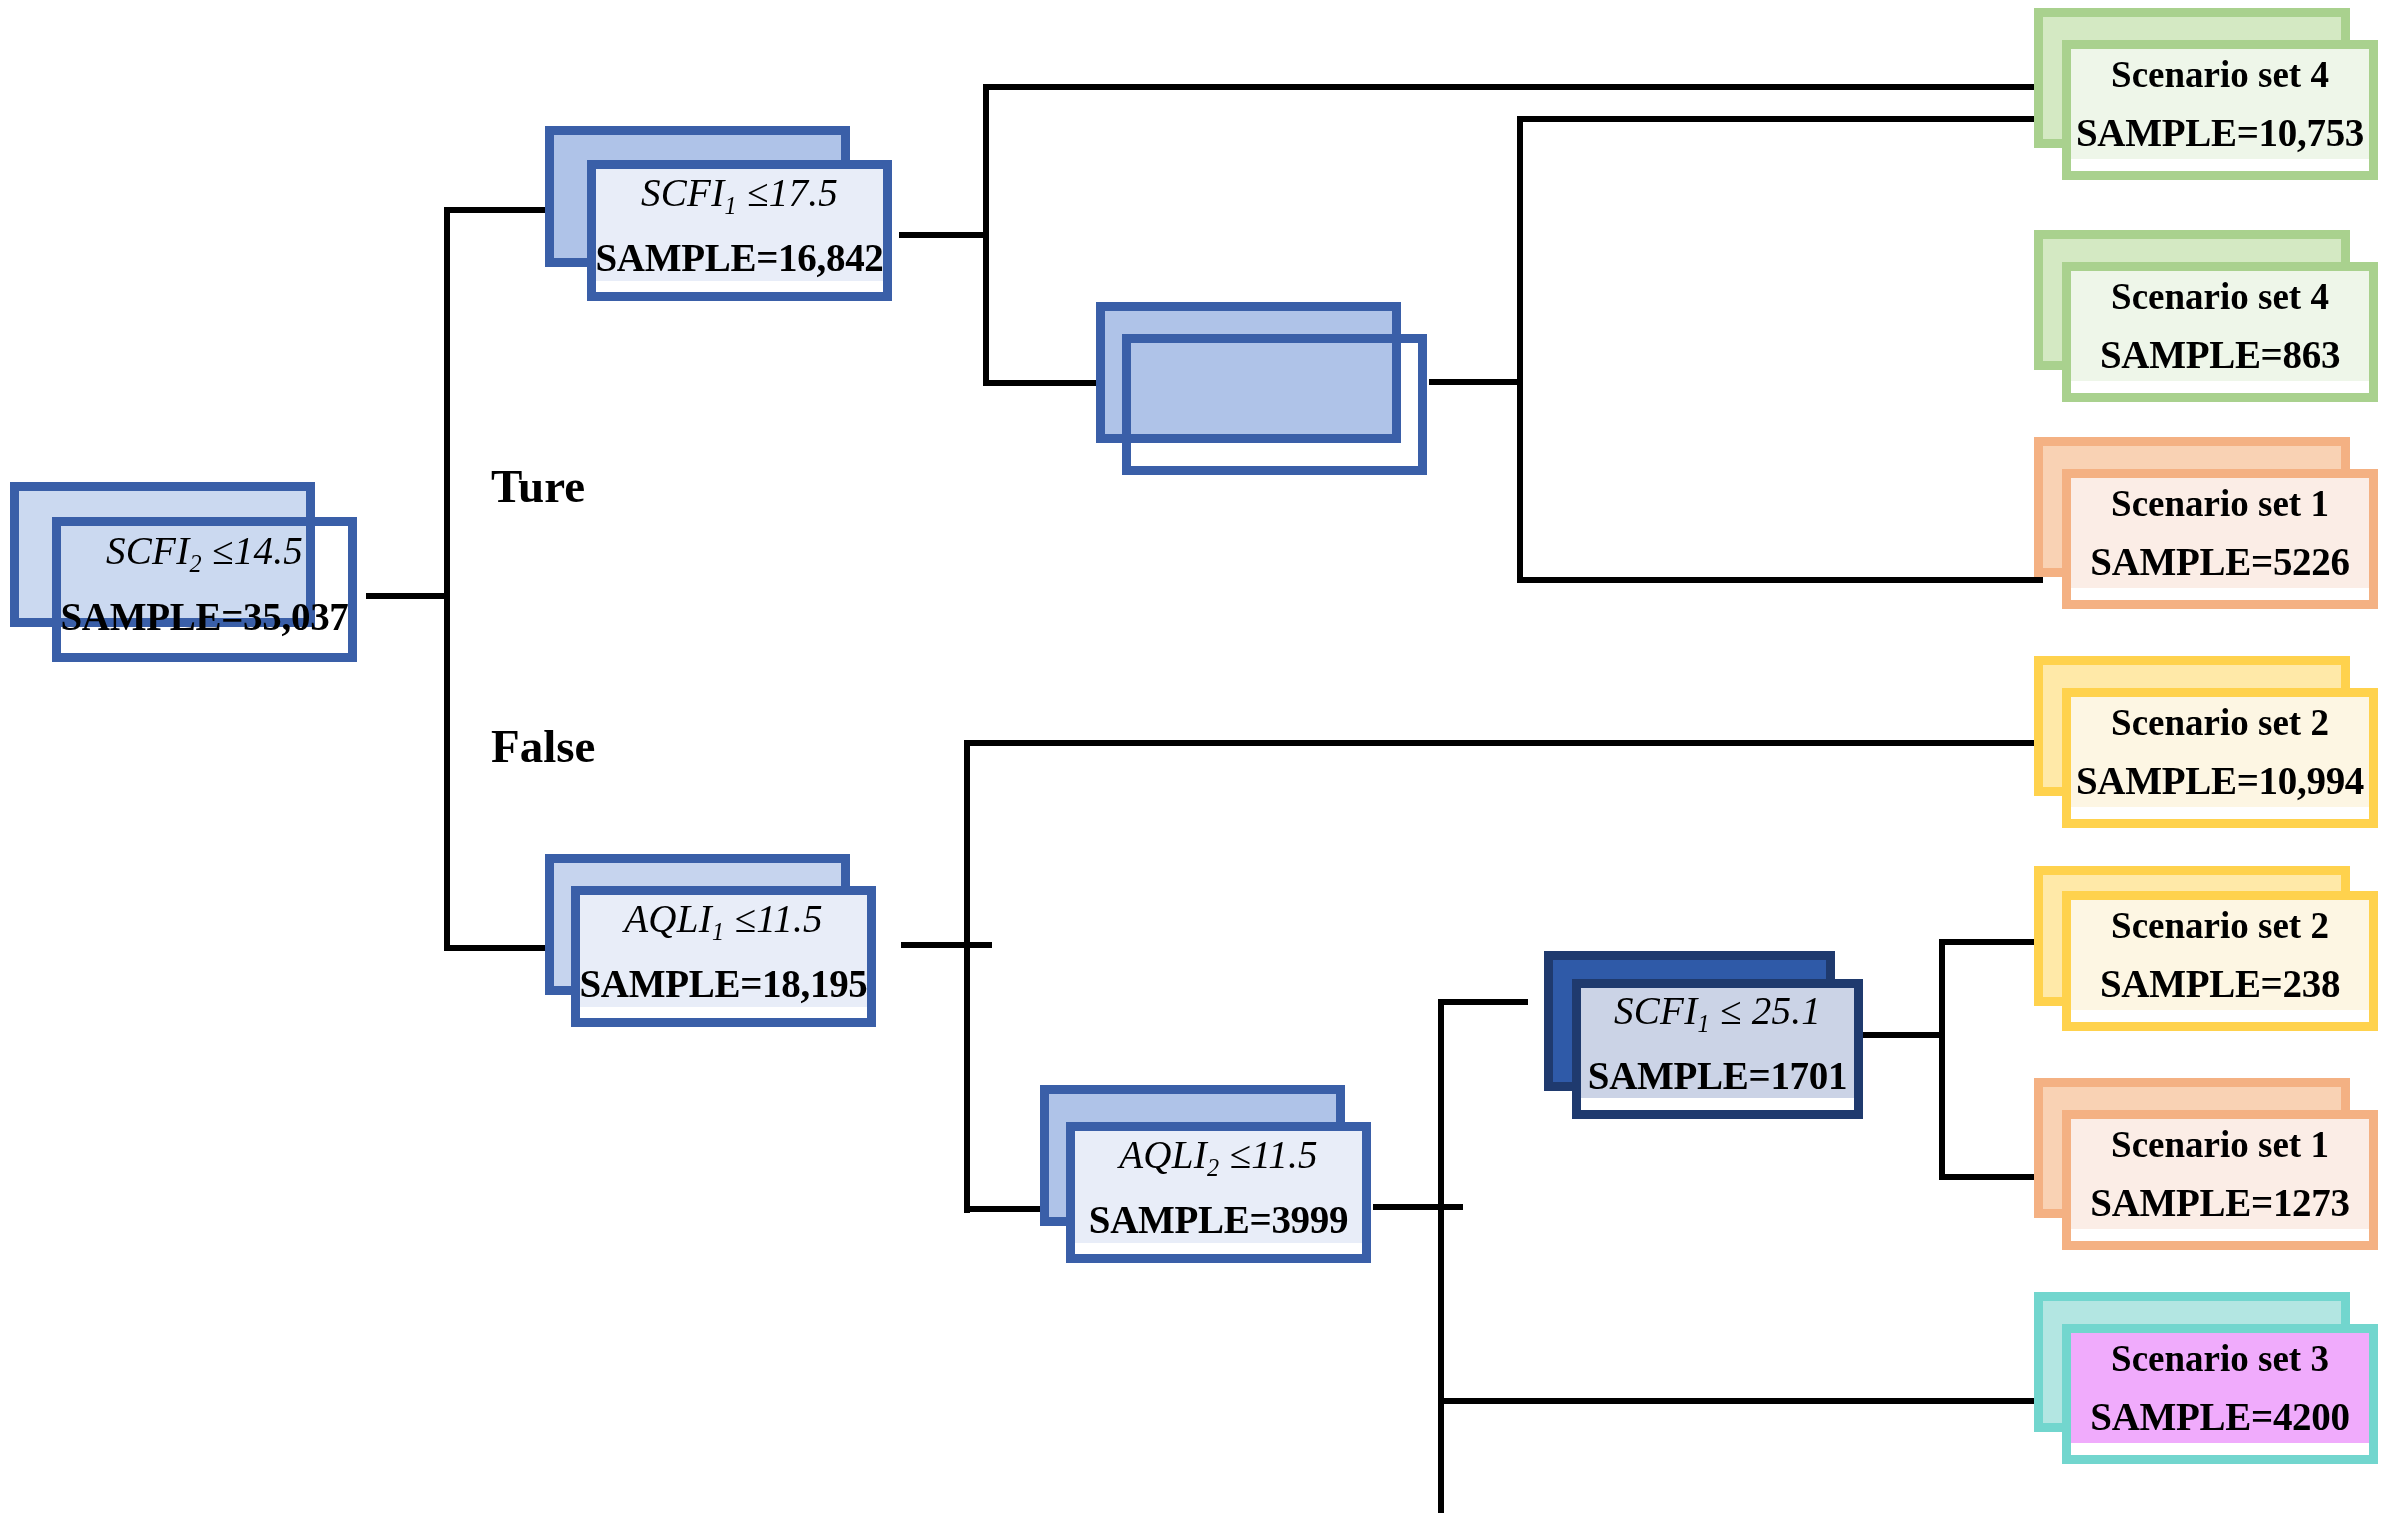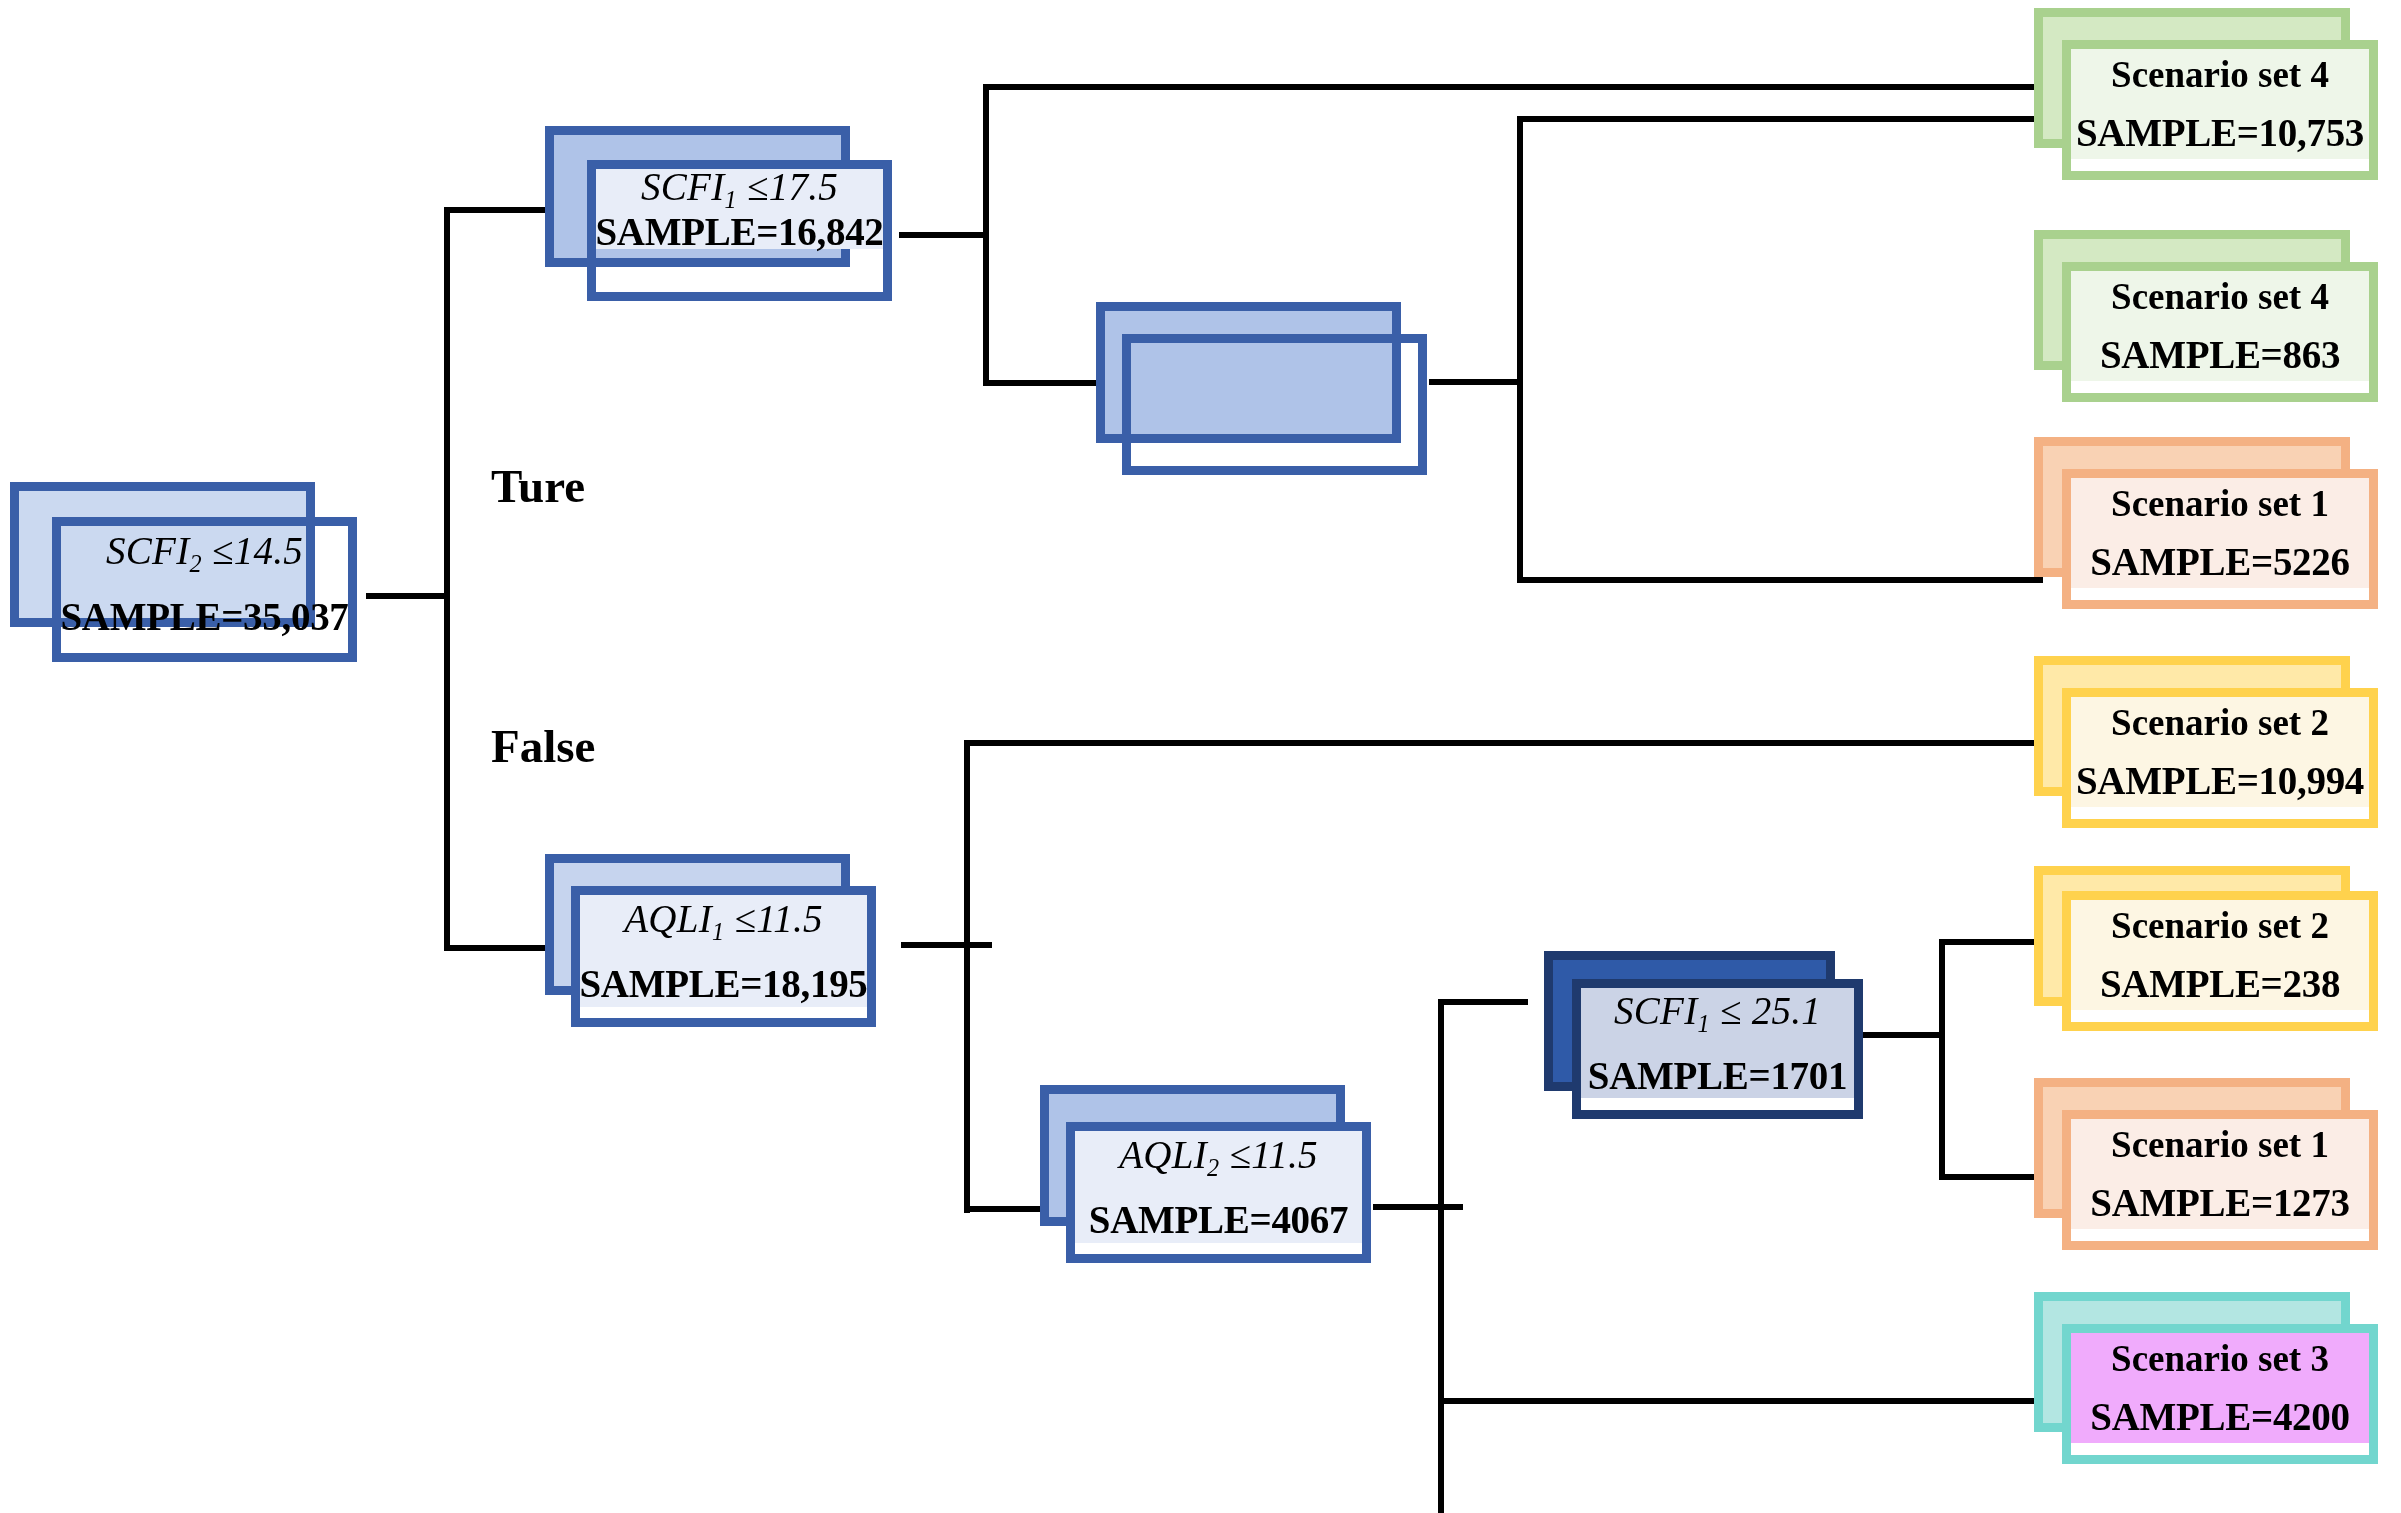--- a/index.html
+++ b/index.html
@@ -117,21 +117,21 @@
       <div class="gap"></div>
       <div class="lbl-sample">
         <span>SAMPLE=</span><span>35,037</span>
       </div>
     </div>
   </div>
 
   <div class="node" style="left:545px;top:126px;width:358px;height:185px;">
     <div class="card-back" style="width:305px;height:141px;border-width:9px;border-color:#3A5FA8;background:#AFC3E8;"></div>
     <div class="card-front" style="left:42px;top:34px;width:305px;height:141px;border-width:9px;border-color:#3A5FA8;background:transparent;"></div>
-    <div class="card-inner" style="left:51px;top:43px;width:287px;height:80px;background:#E8EDF8;">
+    <div class="card-inner" style="left:51px;top:43px;width:287px;height:112px;background:#E8EDF8;">
       <div class="lbl-cond">
         <span>SCFI</span><sub>1</sub>&nbsp;<span>≤</span><span>17.5</span>
       </div>
       <div class="gap"></div>
       <div class="lbl-sample">
         <span>SAMPLE=</span><span>16,842</span>
       </div>
     </div>
   </div>
 
@@ -156,21 +156,21 @@
 
   <div class="node" style="left:1040px;top:1085px;width:358px;height:190px;">
     <div class="card-back" style="width:305px;height:141px;border-width:9px;border-color:#3A5FA8;background:#AFC3E8;"></div>
     <div class="card-front" style="left:26px;top:37px;width:305px;height:141px;border-width:9px;border-color:#3A5FA8;background:transparent;"></div>
     <div class="card-inner" style="left:35px;top:46px;width:287px;height:112px;background:#E8EDF8;">
       <div class="lbl-cond">
         <span>AQLI</span><sub>2</sub>&nbsp;<span>≤</span><span>11.5</span>
       </div>
       <div class="gap"></div>
       <div class="lbl-sample">
-        <span>SAMPLE=</span><span>4067</span>
+        <span>SAMPLE=</span><span>3999</span>
       </div>
     </div>
   </div>
 
   <div class="node" style="left:1544px;top:951px;width:336px;height:185px;">
     <div class="card-back" style="width:291px;height:140px;border-width:9px;border-color:#1F3A6E;background:#2F5AA8;"></div>
     <div class="card-front" style="left:28px;top:28px;width:291px;height:140px;border-width:9px;border-color:#1F3A6E;background:transparent;"></div>
     <div class="card-inner" style="left:37px;top:37px;width:273px;height:110px;background:#CBD3E6;">
       <div class="lbl-cond">
         <span>SCFI</span><sub>1</sub>&nbsp;<span>≤</span>&nbsp;<span>25.1</span>

